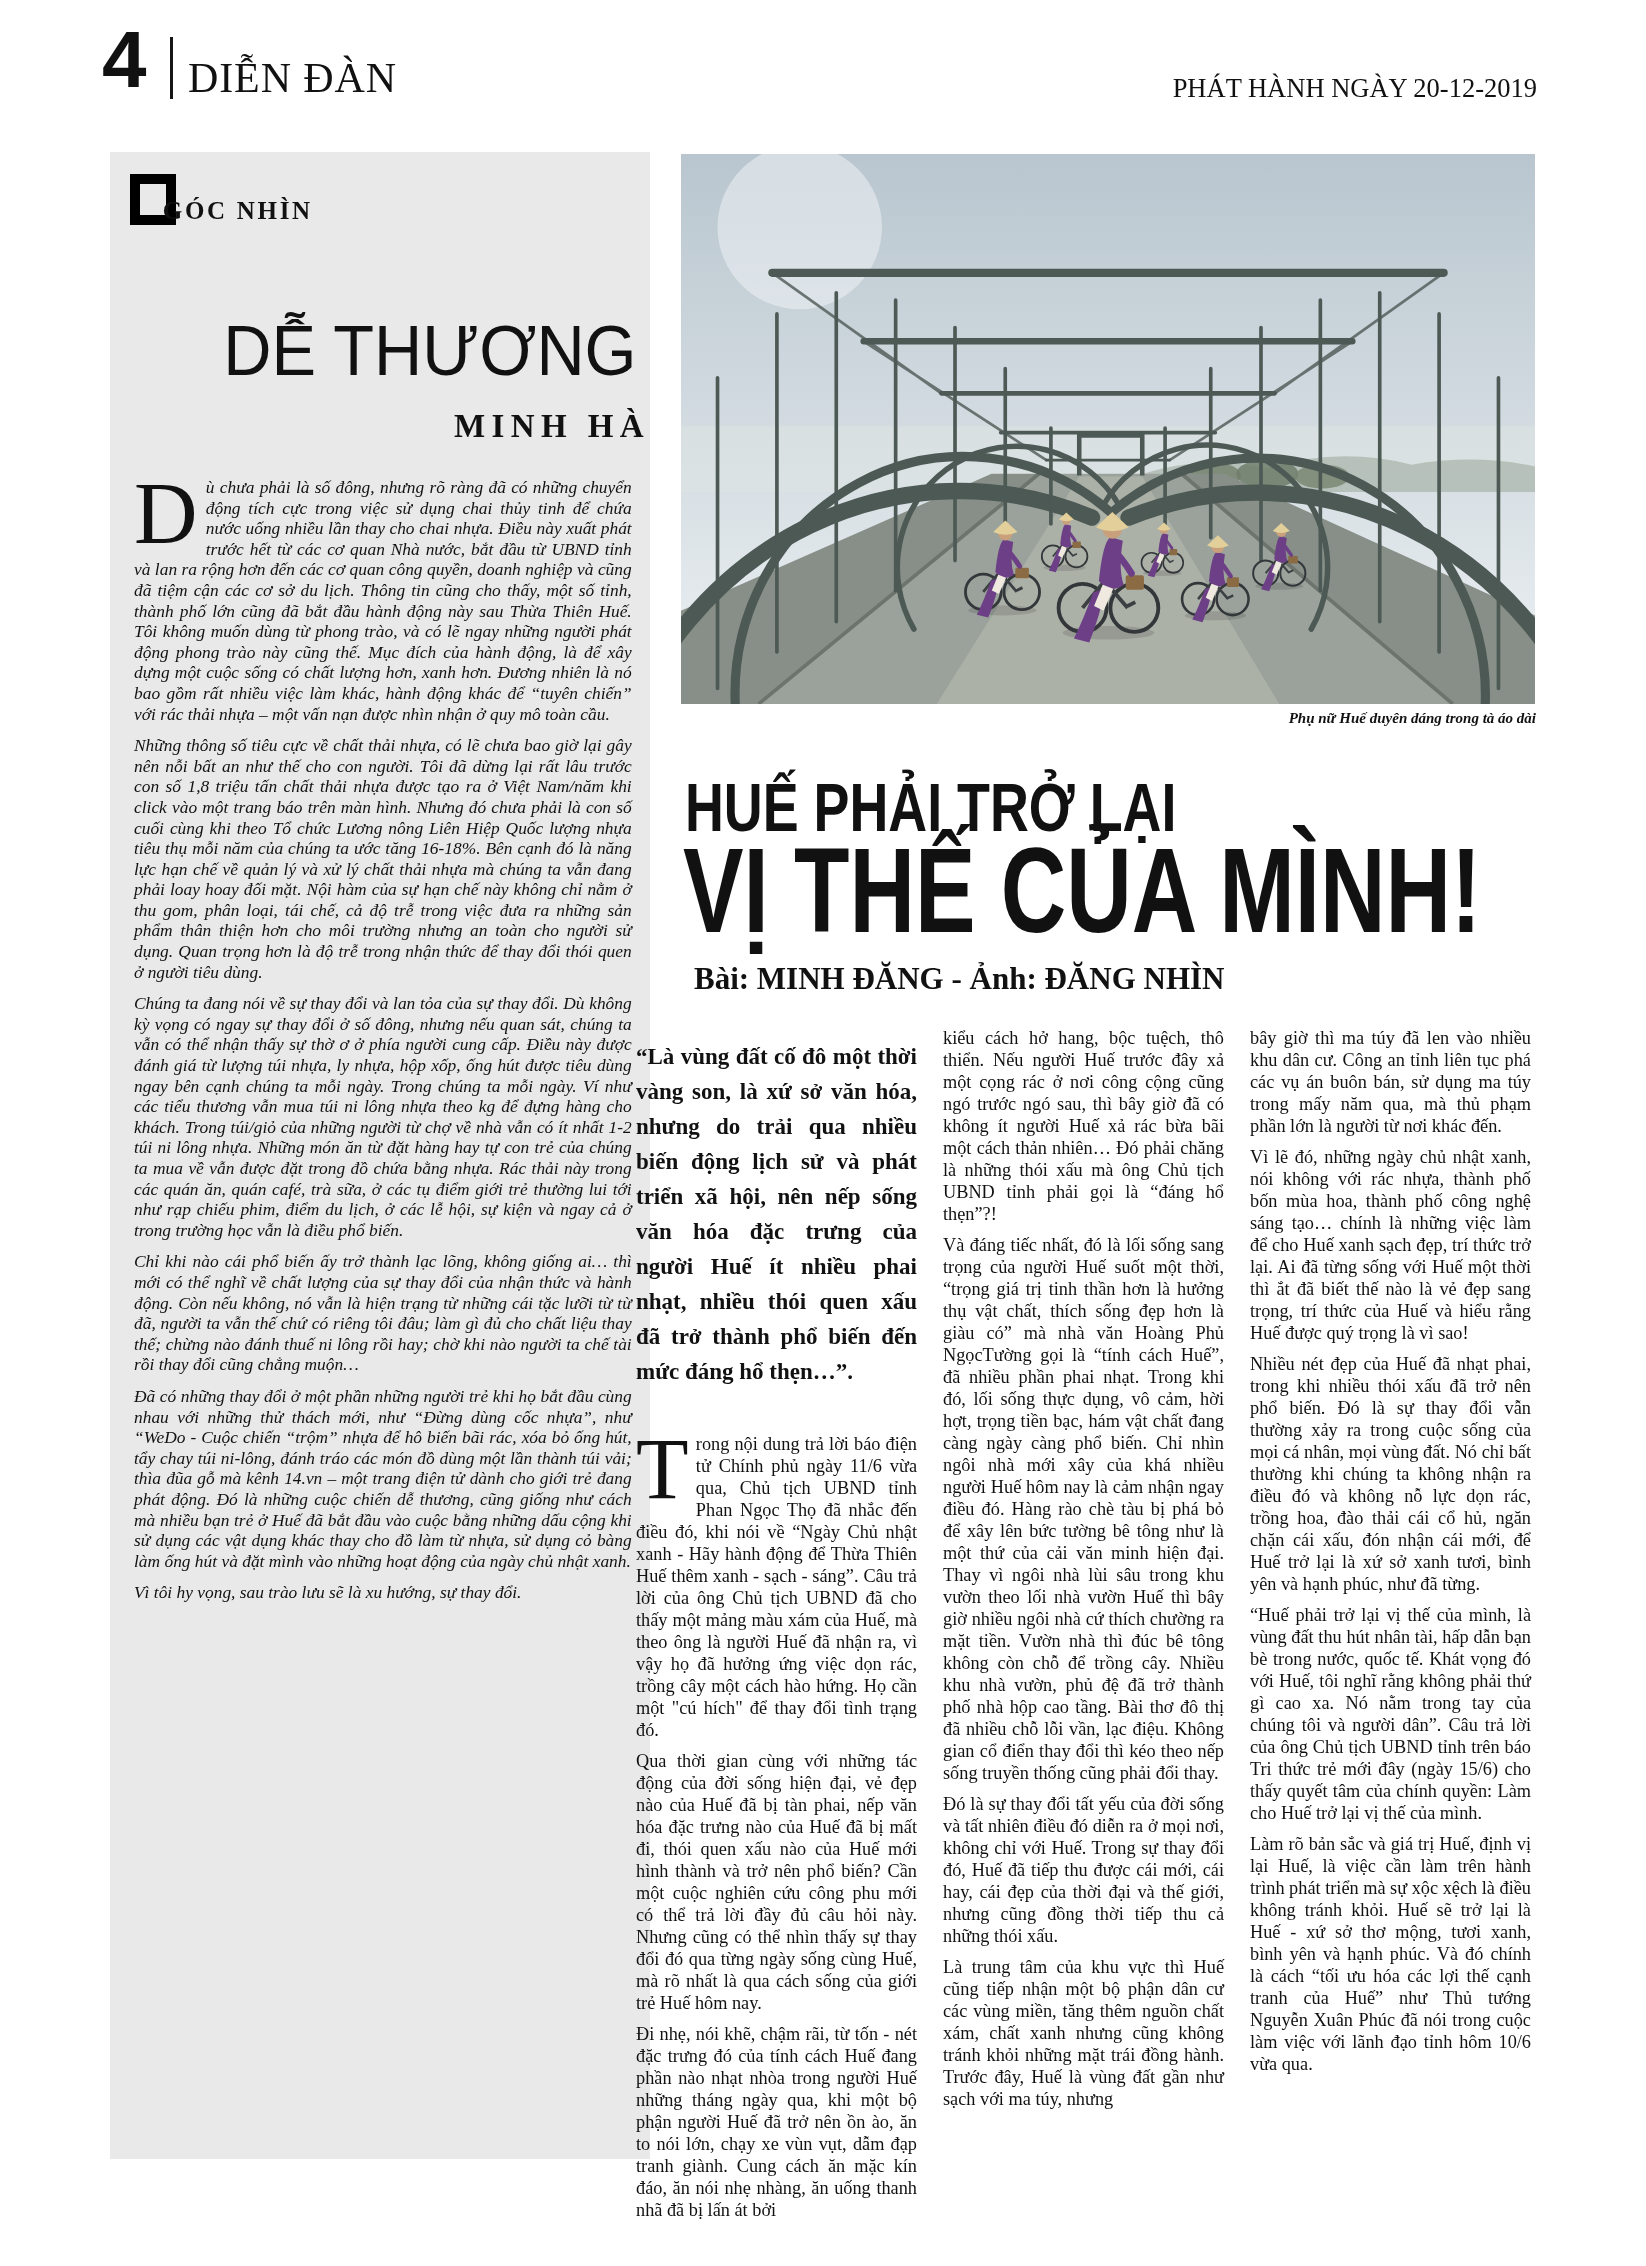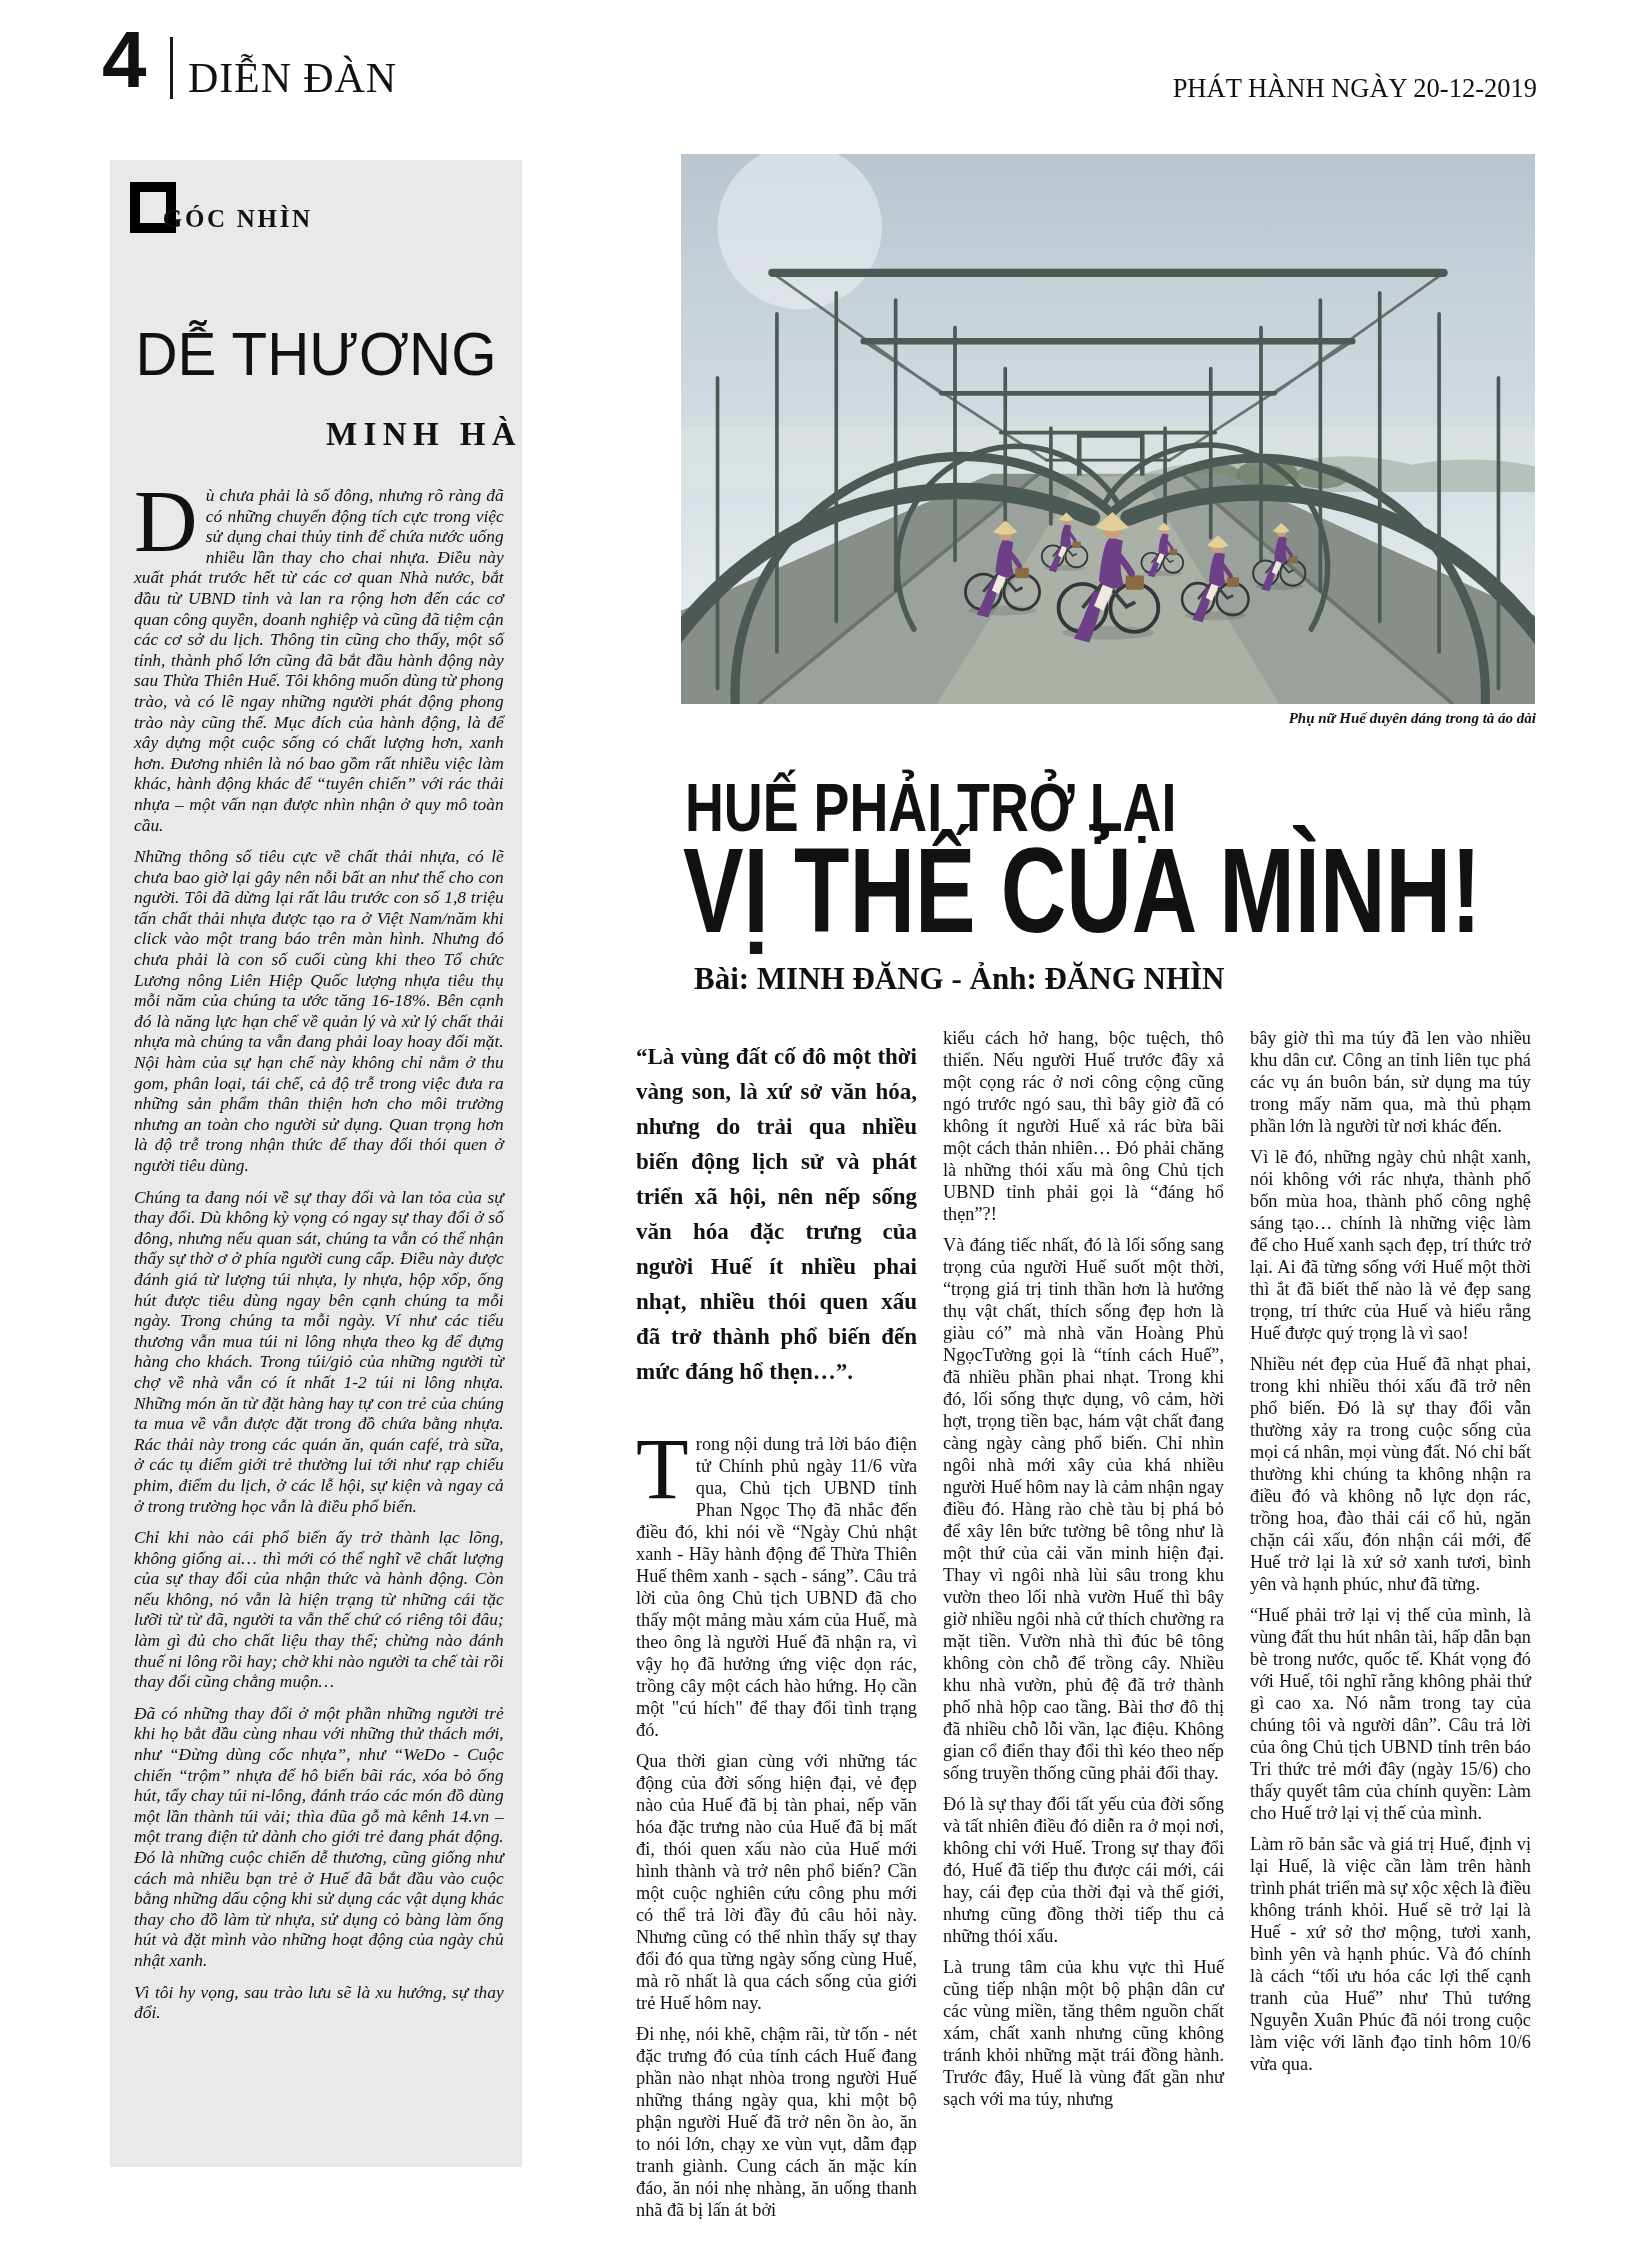--- a/index.html
+++ b/index.html
@@ -8,30 +8,30 @@
     background:var(--page-bg,#ffffff);color:var(--ink,#111111);
     font-family:"Liberation Serif",serif;overflow:hidden;
   }
   
   .pagenum{position:absolute;left:102px;top:20px;font-family:"Liberation Sans",sans-serif;
     font-weight:700;font-size:80px;line-height:1;}
   .hdr-rule{position:absolute;left:170px;top:37px;width:2.7px;height:62px;background:#161616;}
   .hdr-section{position:absolute;left:188px;top:57px;font-size:42px;letter-spacing:0.9px;line-height:1;}
   .hdr-date{position:absolute;right:110px;top:75px;font-size:26.5px;line-height:1;}
   
-  .panel{position:absolute;left:110px;top:160px;width:412px;height:2007px;
-    background:var(--panel-bg,#e9e9e9);}
+  .panel{position:absolute;left:110px;top:152px;width:520px;height:2007px;
+    background:var(--panel-bg,#e9e9e9);padding-left:20px;}
   .kicker{position:absolute;left:20px;top:22px;display:flex;align-items:flex-end;}
   .kicker-box{width:25.6px;height:31px;border:10px solid #000;}
   .kicker-label{font-weight:700;font-size:25px;letter-spacing:2.7px;margin-left:-12.8px;margin-bottom:1.8px;line-height:1;}
   .op-title1{position:absolute;left:0;top:108px;width:100%;text-align:center;
     font-family:"Liberation Sans",sans-serif;font-weight:700;font-size:51px;line-height:1;}
   .op-title1 span{display:inline-block;transform:scaleX(.84);transform-origin:center;white-space:nowrap;}
-  .op-title2{position:absolute;left:0;top:163px;width:100%;text-align:center;
-    font-family:"Liberation Sans",sans-serif;font-weight:400;font-size:62px;line-height:1;}
+  .op-title2{position:absolute;left:0;top:163px;width:100%;text-align:right;
+    font-family:"Liberation Sans",sans-serif;font-weight:400;font-size:71px;line-height:1;}
   .op-title2 span{display:inline-block;transform:scaleX(.94);transform-origin:center;white-space:nowrap;}
   .op-author{position:absolute;left:0;top:258px;width:100%;text-align:right;
     font-weight:700;font-size:33px;letter-spacing:6.4px;line-height:1;}
   .op-body{position:absolute;left:24px;right:18.3px;top:325px;}
   .op-body p{font-style:italic;font-size:17.4px;line-height:20.6px;text-align:justify;margin:0 0 11px 0;}
   .dropcap{float:left;font-style:normal;font-size:88px;line-height:66px;padding:3.7px 8.2px 0 0;}
   
   .photo{position:absolute;left:681px;top:154px;width:854px;height:550px;background:#cfd8dd;}
   .photo svg{display:block;width:100%;height:100%;}
   .caption{position:absolute;right:111px;top:711px;font-size:15px;font-weight:700;font-style:italic;line-height:1;}

